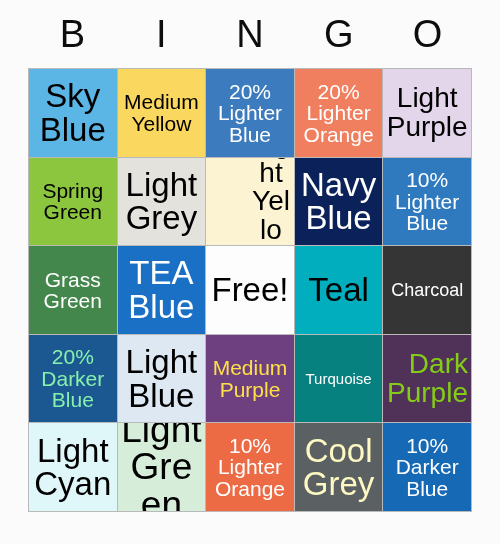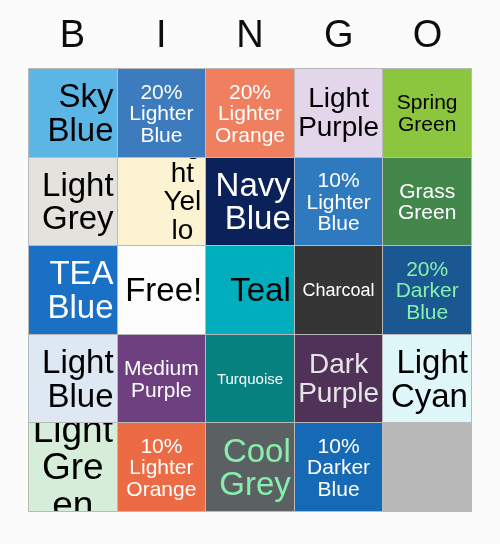--- a/index.html
+++ b/index.html
@@ -72,21 +72,21 @@
     width: 100%;
     line-height: 1.02;
     word-break: break-word;
     font-family: "Liberation Sans", sans-serif;
     font-weight: 400;
     padding: 0 2px;
     box-sizing: border-box;
   }
 
   
-  .cell[data-size="xl"] .cell-label { font-size: 33px; text-align: right; }
+  .cell[data-size="xl"] .cell-label { font-size: 33px; }
   .cell[data-size="lg"] .cell-label { font-size: 30px; }
   .cell[data-size="md"] .cell-label { font-size: 21px; }
   .cell[data-size="sm"] .cell-label { font-size: 18px; }
   .cell[data-size="xs"] .cell-label { font-size: 15px; }
 </style>
 </head>
 <body>
 
 <div class="card">
 
@@ -94,20 +94,23 @@
     <span class="header-letter">B</span>
     <span class="header-letter">I</span>
     <span class="header-letter">N</span>
     <span class="header-letter">G</span>
     <span class="header-letter">O</span>
   </div>
 
   <div class="grid">
       <div class="cell" data-size="xl" style="background: rgb(91, 181, 229); color: rgb(0, 0, 0);">
         <span class="cell-label">Sky Blue</span>
+      </div>
+      <div class="cell" data-size="md" style="background: rgb(250, 215, 95); color: rgb(0, 0, 0);">
+        <span class="cell-label">Medium Yellow</span>
       </div>
       <div class="cell" data-size="md" style="background: rgb(60, 124, 190); color: rgb(255, 255, 255); justify-content: flex-end;">
         <span class="cell-label">20% Lighter Blue</span>
       </div>
       <div class="cell" data-size="md" style="background: rgb(240, 127, 95); color: rgb(255, 255, 255);">
         <span class="cell-label">20% Lighter Orange</span>
       </div>
       <div class="cell" data-size="lg" style="background: rgb(228, 214, 234); color: rgb(0, 0, 0);">
         <span class="cell-label" style="font-size: 28px;">Light Purple</span>
       </div>
@@ -140,39 +143,39 @@
       </div>
       <div class="cell" data-size="sm" style="background: rgb(53, 53, 53); color: rgb(255, 255, 255);">
         <span class="cell-label">Charcoal</span>
       </div>
       <div class="cell" data-size="md" style="background: rgb(27, 87, 144); color: #86efac;">
         <span class="cell-label">20% Darker Blue</span>
       </div>
       <div class="cell" data-size="xl" style="background: rgb(221, 232, 242); color: rgb(0, 0, 0);">
         <span class="cell-label">Light Blue</span>
       </div>
-      <div class="cell" data-size="md" style="background: rgb(110, 64, 128); color: #ffffff;">
+      <div class="cell" data-size="md" style="background: rgb(110, 64, 128); color: #fde047;">
         <span class="cell-label">Medium Purple</span>
       </div>
       <div class="cell" data-size="xs" style="background: rgb(7, 128, 128); color: rgb(255, 255, 255);">
         <span class="cell-label">Turquoise</span>
       </div>
-      <div class="cell" data-size="lg" style="background: rgb(80, 50, 89); color: #e5e5e5;">
+      <div class="cell" data-size="lg" style="background: rgb(80, 50, 89); color: #84cc16; text-align: right;">
         <span class="cell-label" style="font-size: 28px;">Dark Purple</span>
       </div>
       <div class="cell" data-size="xl" style="background: rgb(224, 247, 249); color: rgb(0, 0, 0);">
         <span class="cell-label">Light Cyan</span>
       </div>
       <div class="cell" data-size="lg" style="background: rgb(214, 237, 218); color: rgb(0, 0, 0);">
         <span class="cell-label" style="font-size: 37px;">Light Green</span>
       </div>
       <div class="cell" data-size="md" style="background: rgb(236, 107, 69); color: rgb(255, 255, 255);">
         <span class="cell-label">10% Lighter Orange</span>
       </div>
-      <div class="cell" data-size="xl" style="background: rgb(91, 96, 99); color: #86efac;">
+      <div class="cell" data-size="xl" style="background: rgb(91, 96, 99); color: #fef9c3;">
         <span class="cell-label">Cool Grey</span>
       </div>
       <div class="cell" data-size="md" style="background: rgb(22, 105, 181); color: rgb(255, 255, 255);">
         <span class="cell-label">10% Darker Blue</span>
       </div>
     </div>
 
 </div>
 
 </body></html>

